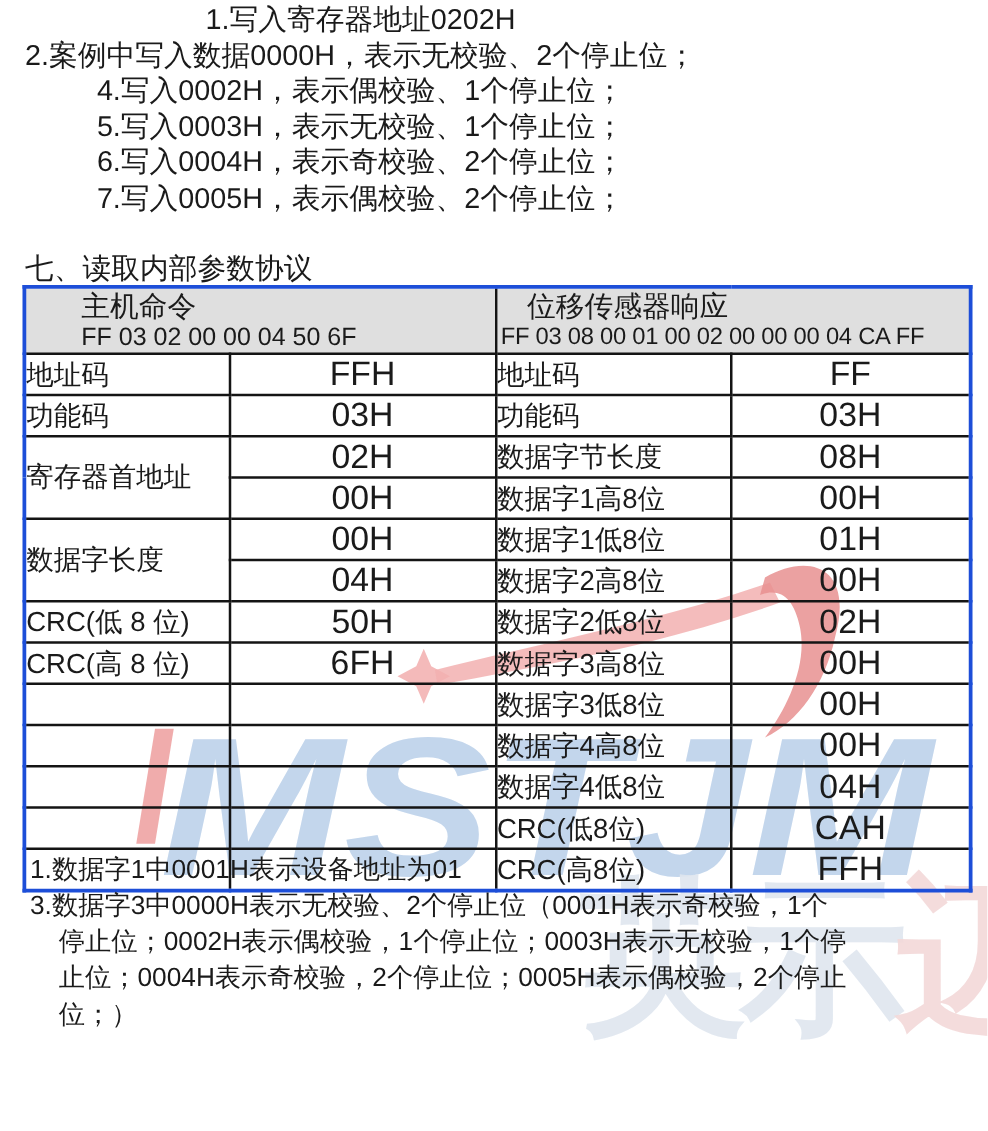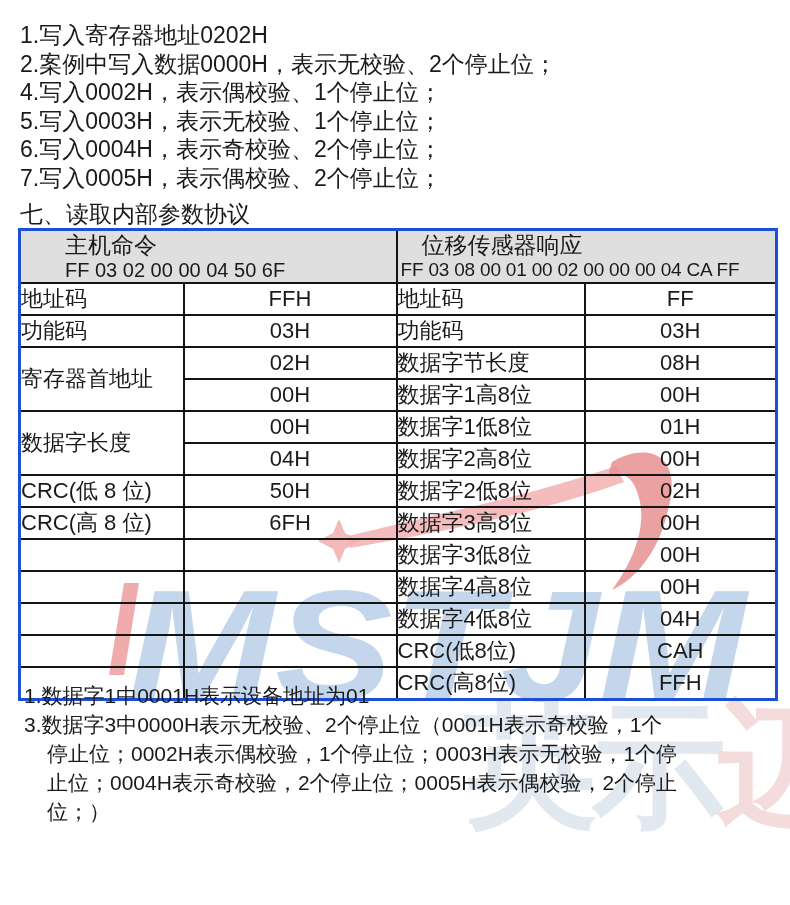--- a/index.html
+++ b/index.html
@@ -4,42 +4,42 @@
 <style>
   html,body{margin:0;padding:0;background:#ffffff;}
   .page{
     position:relative; width:790px; height:905px; overflow:hidden;
     background:#ffffff; color:#1a1a1a;
     font-family:"Liberation Sans","DejaVu Sans",sans-serif;
   }
   .watermark{position:absolute;left:16px;top:0;width:680px;height:905px;z-index:0;}
   .content{position:relative;z-index:1;}
 
-  .top-notes{position:absolute;left:20px;top:21px;}
+  .top-notes{position:absolute;left:20px;top:1px;text-align:center;}
   .top-note{font-size:23px;line-height:28.6px;white-space:nowrap;}
 
   .section-title{position:absolute;left:20px;top:199px;font-size:23px;white-space:nowrap;}
 
   table.doc-table{
     position:absolute;left:18px;top:228px;width:757px;
     border-collapse:collapse;table-layout:fixed;background:transparent;
     border:3px solid #1d4ed8;
   }
   table.doc-table td,table.doc-table th{
     border:2px solid #141414;padding:0;vertical-align:middle;
     font-weight:normal;overflow:hidden;
   }
   th.hdr{background:#dfdfdf;text-align:left;height:51px;}
   .hdr-title{font-size:23px;line-height:26px;}
   .hdr-hex{font-size:20px;line-height:24px;white-space:nowrap;}
   .hdr-left .hdr-title,.hdr-left .hdr-hex{padding-left:44px;}
   .hdr-right .hdr-title{padding-left:24px;}
   .hdr-right .hdr-hex{padding-left:3px;font-size:19px;letter-spacing:-0.2px;}
   td.lbl{font-size:22px;text-align:left;padding-left:9px;height:30px;white-space:nowrap;}
-  td.val{font-size:22px;text-align:center;height:30px;}
+  td.val{font-size:27px;text-align:center;height:30px;}
 
   .bottom-notes{position:absolute;left:24px;top:681px;width:756px;}
   .bn-title{font-size:23px;line-height:29px;}
   .note{
     font-size:21px;line-height:29px;white-space:pre-line;
     padding-left:23px;text-indent:-23px;
   }
 </style>
 </head>
 <body>

